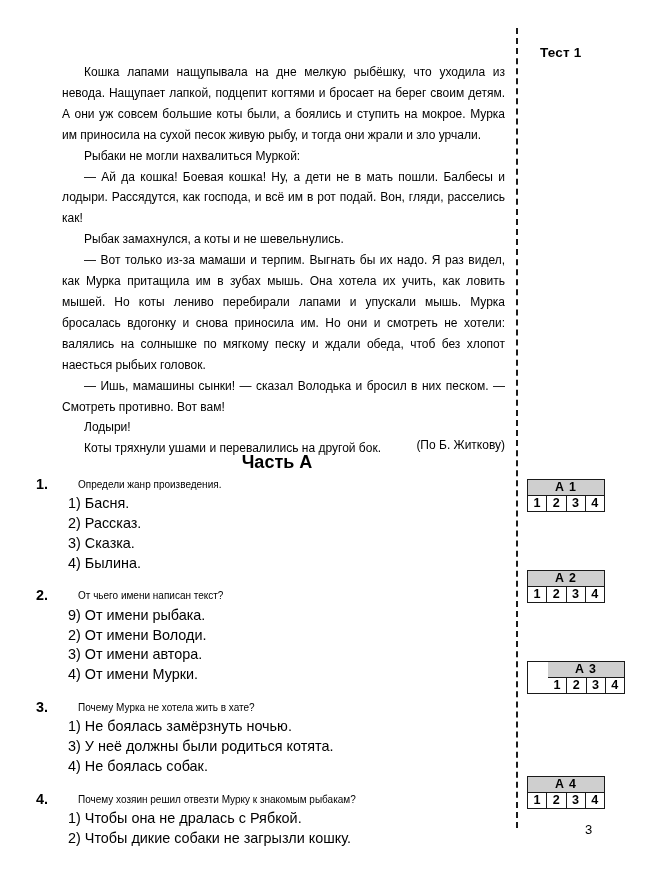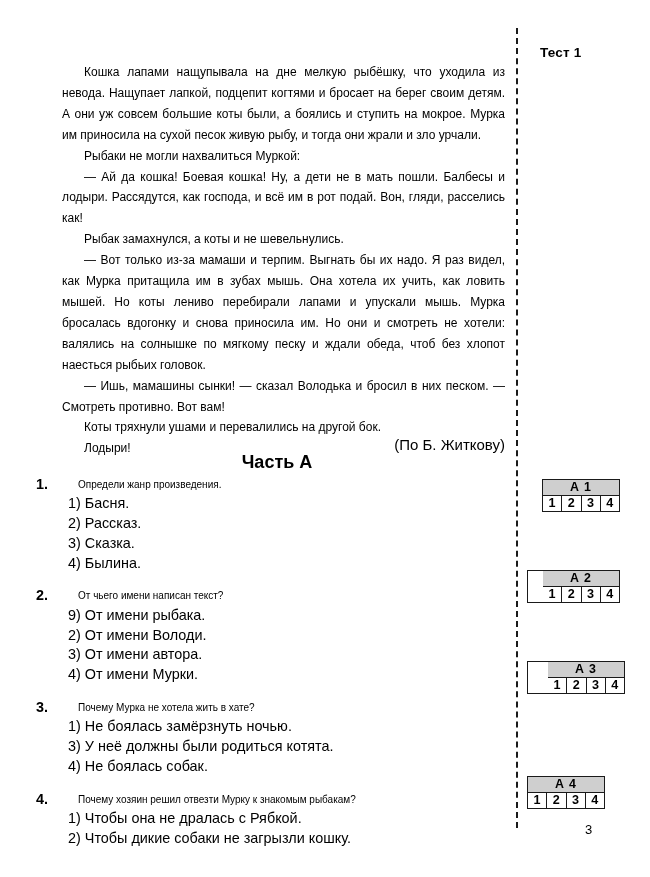--- a/index.html
+++ b/index.html
@@ -66,21 +66,21 @@
     text-align: left;
   }
 
   
   .attribution {
     position: absolute;
     left: 62px;
     top: 437px;
     width: 443px;
     text-align: right;
-    font-size: 15px;
+    font-size: 12px;
     line-height: 16px;
   }
 
   
   .part-heading {
     position: absolute;
     left: 62px;
     top: 452px;
     width: 430px;
     text-align: center;
@@ -184,22 +184,22 @@
 
   <div class="test-label">Тест 1</div>
 
   <div class="passage">
     <p>Кошка лапами нащупывала на дне мелкую рыбёшку, что уходила из невода. Нащупает лапкой, подцепит когтями и бросает на берег своим детям. А они уж совсем большие коты были, а боялись и ступить на мокрое. Мурка им приносила на сухой песок живую рыбу, и тогда они жрали и зло урчали.</p>
     <p>Рыбаки не могли нахвалиться Муркой:</p>
     <p>— Ай да кошка! Боевая кошка! Ну, а дети не в мать пошли. Балбесы и лодыри. Рассядутся, как господа, и всё им в рот подай. Вон, гляди, расселись как!</p>
     <p>Рыбак замахнулся, а коты и не шевельнулись.</p>
     <p>— Вот только из-за мамаши и терпим. Выгнать бы их надо. Я раз видел, как Мурка притащила им в зубах мышь. Она хотела их учить, как ловить мышей. Но коты лениво перебирали лапами и упускали мышь. Мурка бросалась вдогонку и снова приносила им. Но они и смотреть не хотели: валялись на солнышке по мягкому песку и ждали обеда, чтоб без хлопот наесться рыбьих головок.</p>
     <p>— Ишь, мамашины сынки! — сказал Володька и бросил в них песком. — Смотреть противно. Вот вам!</p>
+    <p class="last-line">Лодыри!</p>
     <p class="last-line">Коты тряхнули ушами и перевалились на другой бок.</p>
-    <p class="last-line">Лодыри!</p>
   </div>
 
   <div class="attribution">(По Б. Житкову)</div>
 
   <div class="part-heading">Часть А</div>
 
   <div class="questions">
 
     <div class="question">
       <div class="q-head">
@@ -245,31 +245,31 @@
         <span class="q-text">Почему хозяин решил отвезти Мурку к знакомым рыбакам?</span>
       </div>
       <ul class="q-options">
         <li>1) Чтобы она не дралась с Рябкой.</li>
         <li>2) Чтобы дикие собаки не загрызли кошку.</li>
       </ul>
     </div>
 
   </div>
 
-  <div class="answer-box" style="left:542px; top:479px; width:76px;">
+  <div class="answer-box" style="left:527px; top:479px; width:76px;">
     <div class="ab-header">A 1</div>
     <div class="ab-cells">
       <div class="ab-cell">1</div>
       <div class="ab-cell">2</div>
       <div class="ab-cell">3</div>
       <div class="ab-cell">4</div>
     </div>
   </div>
 
-  <div class="answer-box" style="left:527px; top:570px; width:76px;padding-left:15px;">
+  <div class="answer-box" style="left:527px; top:570px; width:76px;">
     <div class="ab-header">A 2</div>
     <div class="ab-cells">
       <div class="ab-cell">1</div>
       <div class="ab-cell">2</div>
       <div class="ab-cell">3</div>
       <div class="ab-cell">4</div>
     </div>
   </div>
 
   <div class="answer-box" style="left:527px; top:661px; width:76px;padding-left:20px;">

